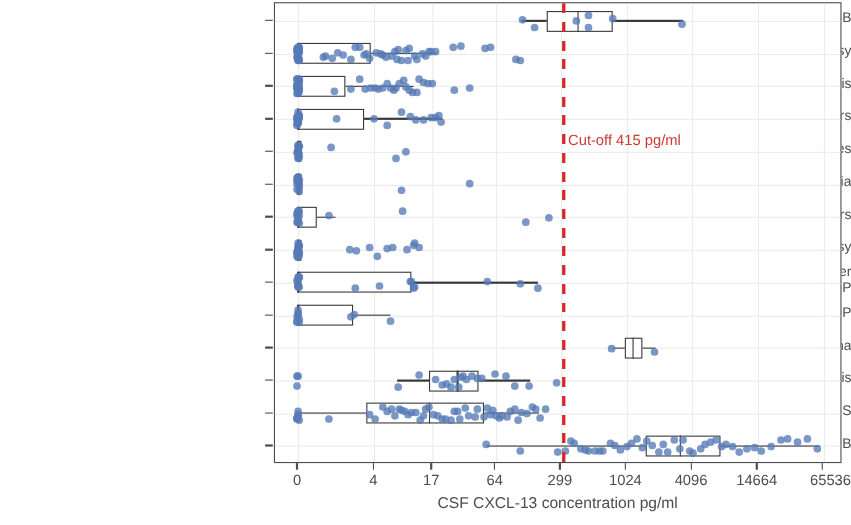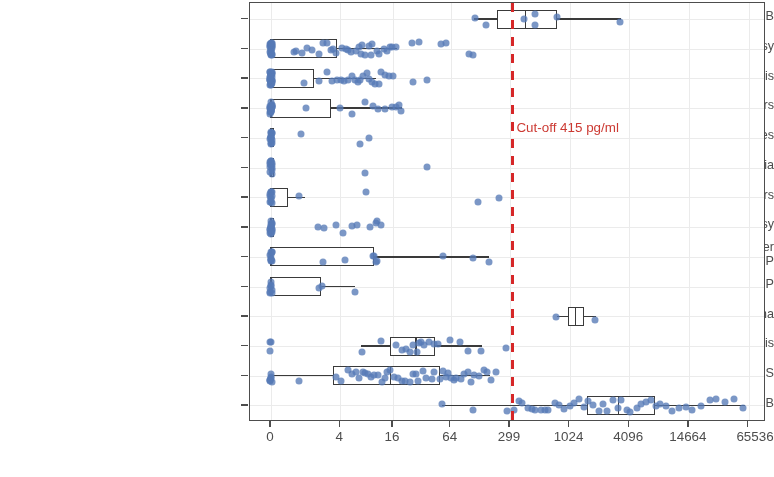--- a/index.html
+++ b/index.html
@@ -517,27 +517,28 @@
     <div id="cutline" style="left: 260.711px;"></div>
     <div id="cutlabel" style="left: 266.411px; top: 117px;">Cut-off 415 pg/ml</div>
   </div>
 
   <div id="xaxis">
       <div class="xtick" style="left: 269.3px;"></div>
       <div class="xlab" style="left: 270px;">0</div>
       <div class="xtick" style="left: 338.61px;"></div>
       <div class="xlab" style="left: 339.31px;">4</div>
       <div class="xtick" style="left: 391.311px;"></div>
-      <div class="xlab" style="left: 392.011px;">16</div>
+      <div class="xlab" style="left: 392.011px;">17</div>
       <div class="xtick" style="left: 449.068px;"></div>
       <div class="xlab" style="left: 449.768px;">64</div>
       <div class="xtick" style="left: 508.268px;"></div>
       <div class="xlab" style="left: 508.968px;">299</div>
       <div class="xtick" style="left: 567.842px;"></div>
       <div class="xlab" style="left: 568.542px;">1024</div>
       <div class="xtick" style="left: 627.511px;"></div>
       <div class="xlab" style="left: 628.211px;">4096</div>
       <div class="xtick" style="left: 687.203px;"></div>
       <div class="xlab" style="left: 687.903px;">14664</div>
       <div class="xtick" style="left: 746.901px;"></div>
       <div class="xlab" style="left: 755px;">65536</div>
     </div>
+  <div id="xtitle">CSF CXCL-13 concentration pg/ml</div>
 </div>
 
 </body></html>

